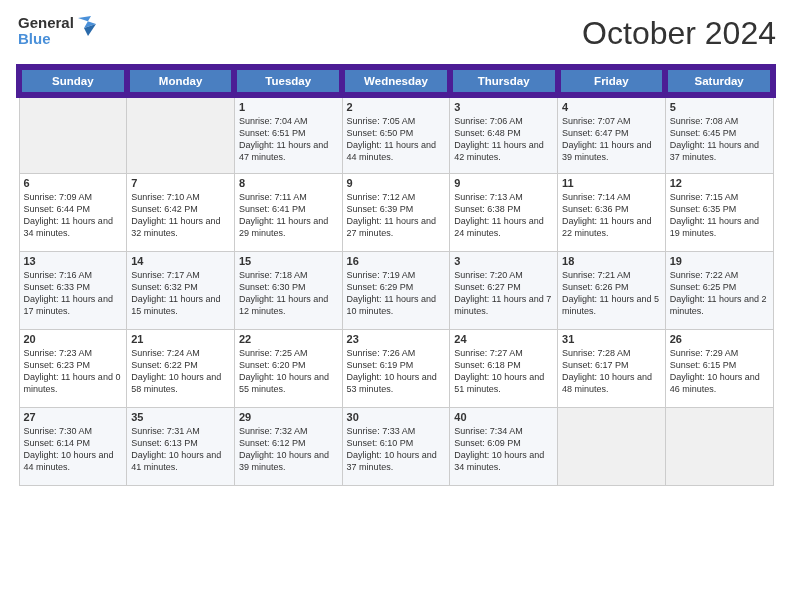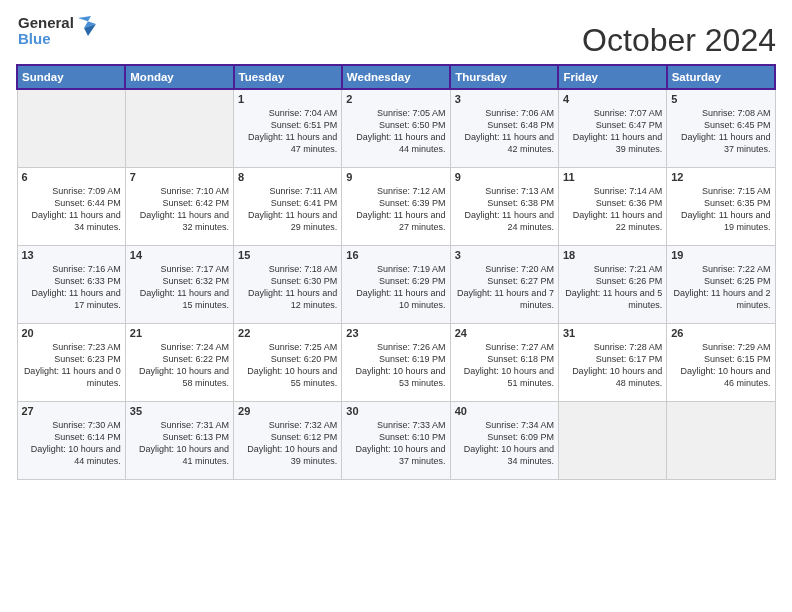--- a/index.html
+++ b/index.html
@@ -12,21 +12,21 @@
     }
     .page {
       width: 792px;
       height: 612px;
       padding: 10px 16px 10px 16px;
       background: #fff;
     }
     .header {
       display: flex;
       justify-content: space-between;
-      align-items: flex-end;
+      align-items: center;
       margin-bottom: 6px;
     }
     .logo {
       display: flex;
       align-items: center;
       gap: 0;
     }
     .title-block {
       text-align: right;
     }
@@ -44,22 +44,22 @@
       width: 100%;
       border-collapse: collapse;
       table-layout: fixed;
     }
     thead tr th {
       background: #4a7fc1;
       color: #fff;
       font-size: 11.5px;
       font-weight: bold;
       padding: 5px 4px;
-      text-align: left;
-      border: 2px solid #4c1d95;
+      text-align: center;
+      border: 6px solid #4c1d95;
     }
     tbody tr td {
       border: 1px solid #ccc;
       vertical-align: top;
       padding: 3px 4px;
       font-size: 9.5px;
       color: #333;
       height: 78px;
       background: #fff;
     }
@@ -73,21 +73,20 @@
       font-size: 11px;
       font-weight: bold;
       color: #333;
       display: block;
       margin-bottom: 2px;
     }
     .cell-text {
       font-size: 9px;
       color: #333;
       line-height: 1.35;
-      text-align: right;
     }
     .empty-cell {
       background: #f0f0f0 !important;
     }
   </style>
 </head>
 <body>
 
 <div class="page">
   <div class="header">

